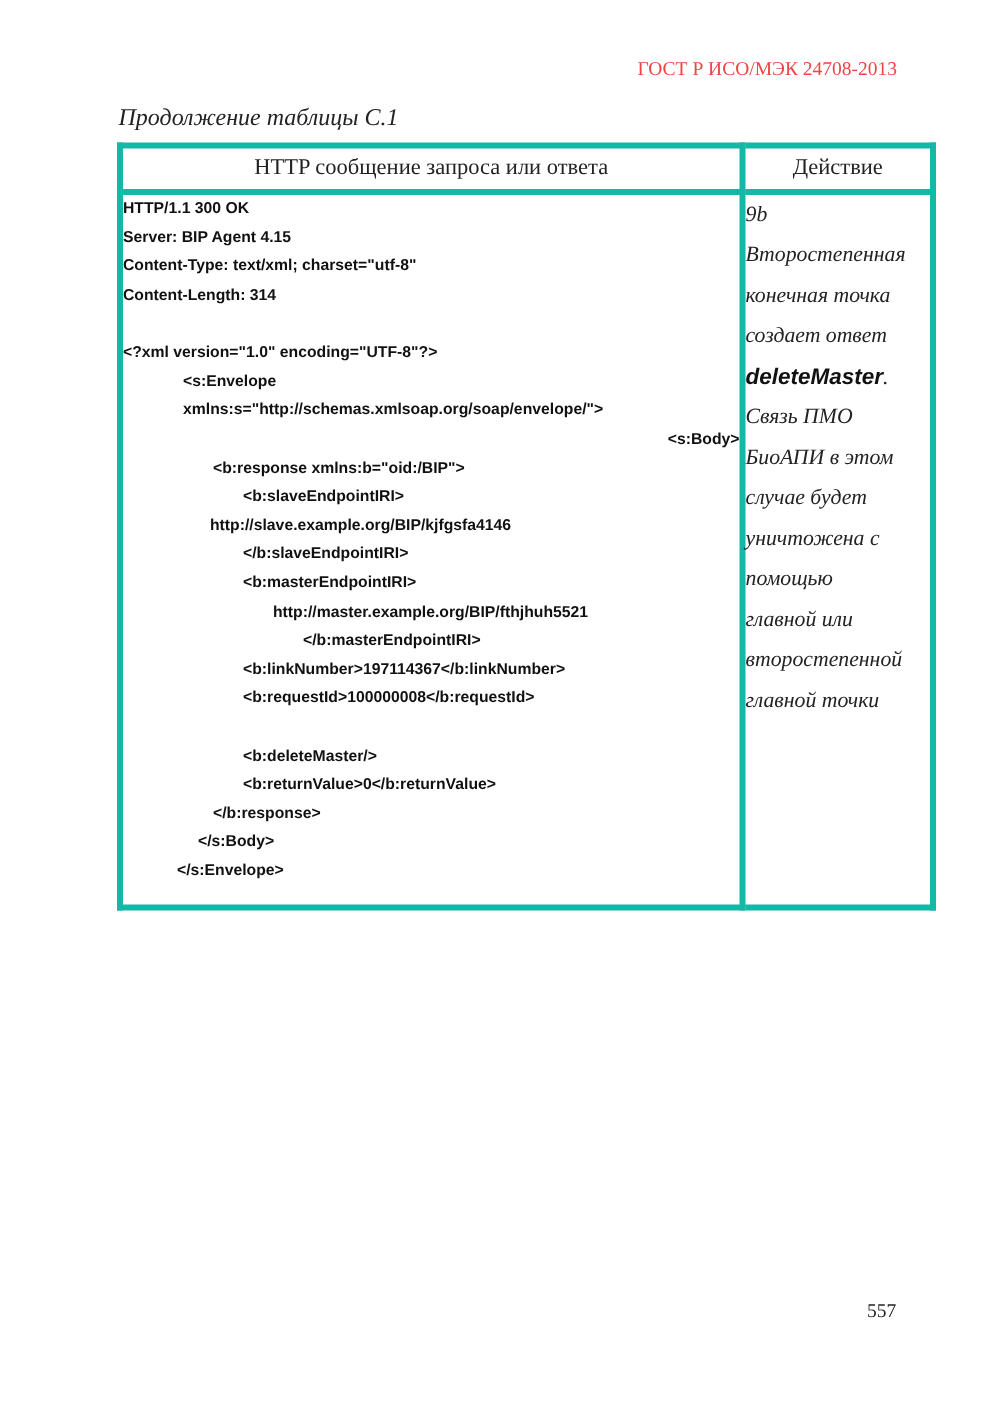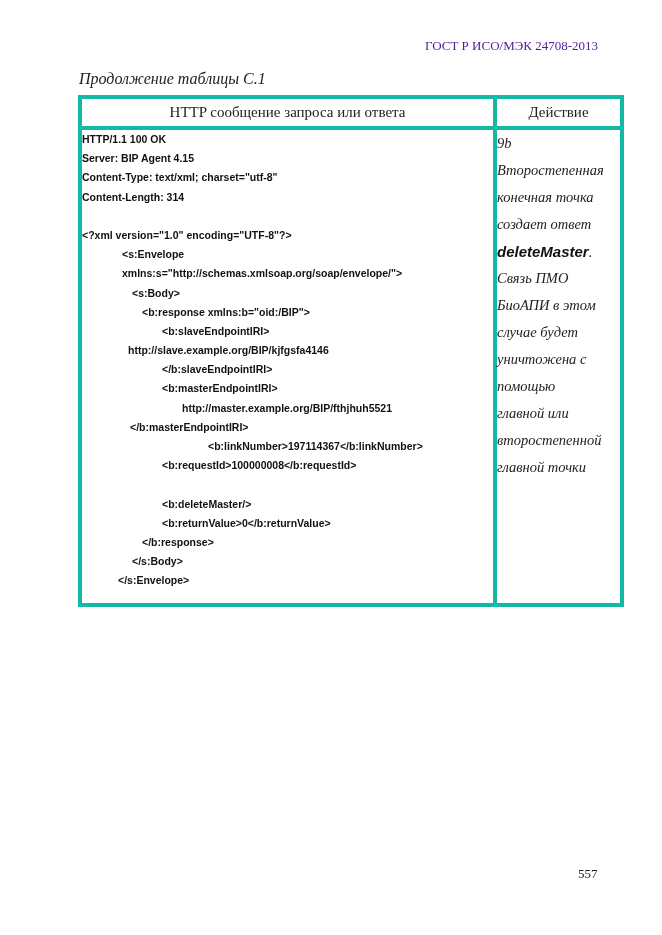--- a/index.html
+++ b/index.html
@@ -2,21 +2,21 @@
 <html><head>
   <meta charset="utf-8">
   <style>
     html, body { margin: 0; padding: 0; }
     body {
       width: 662px; height: 935px; background: #ffffff; position: relative;
       overflow: hidden; color: #111;
     }
     .std-header {
       position: absolute; top: 38px; left: 425px;
-      font-family: "Liberation Serif", serif; font-size: 13px; color: #4c1d95;
+      font-family: "Liberation Serif", serif; font-size: 13px; color: #ef4444;
       white-space: nowrap;
     }
     .caption {
       position: absolute; top: 70px; left: 79px;
       font-family: "Liberation Serif", serif; font-style: italic; font-size: 16px; color: #222;
       white-space: nowrap;
     }
     table.main {
       position: absolute; top: 95px; left: 78px;
       width: 542px; border-collapse: collapse; table-layout: fixed;
@@ -60,37 +60,37 @@
   <thead>
     <tr>
       <th>HTTP сообщение запроса или ответа</th>
       <th>Действие</th>
     </tr>
   </thead>
   <tbody>
     <tr>
       <td class="msg">
         <div id="code-lines">
-            <div class="code-line" style="padding-left: 0px;">HTTP/1.1 100 OK</div>
+            <div class="code-line" style="padding-left: 0px;">HTTP/1.1 300 OK</div>
             <div class="code-line" style="padding-left: 0px;">Server: BIP Agent 4.15</div>
             <div class="code-line" style="padding-left: 0px;">Content-Type: text/xml; charset="utf-8"</div>
             <div class="code-line" style="padding-left: 0px;">Content-Length: 314</div>
             <div class="code-line" style="padding-left: 0px;"></div>
             <div class="code-line" style="padding-left: 0px;">&lt;?xml version="1.0" encoding="UTF-8"?&gt;</div>
             <div class="code-line" style="padding-left: 40px;">&lt;s:Envelope</div>
             <div class="code-line" style="padding-left: 40px;">xmlns:s="http://schemas.xmlsoap.org/soap/envelope/"&gt;</div>
-            <div class="code-line" style="padding-left: 50px;">&lt;s:Body&gt;</div>
+            <div class="code-line" style="padding-left: 50px; text-align: right;">&lt;s:Body&gt;</div>
             <div class="code-line" style="padding-left: 60px;">&lt;b:response xmlns:b="oid:/BIP"&gt;</div>
             <div class="code-line" style="padding-left: 80px;">&lt;b:slaveEndpointIRI&gt;</div>
-            <div class="code-line" style="padding-left: 46px;">http://slave.example.org/BIP/kjfgsfa4146</div>
+            <div class="code-line" style="padding-left: 58px;">http://slave.example.org/BIP/kjfgsfa4146</div>
             <div class="code-line" style="padding-left: 80px;">&lt;/b:slaveEndpointIRI&gt;</div>
             <div class="code-line" style="padding-left: 80px;">&lt;b:masterEndpointIRI&gt;</div>
             <div class="code-line" style="padding-left: 100px;">http://master.example.org/BIP/fthjhuh5521</div>
-            <div class="code-line" style="padding-left: 48px;">&lt;/b:masterEndpointIRI&gt;</div>
-            <div class="code-line" style="padding-left: 80px; margin-left: 46px;">&lt;b:linkNumber&gt;197114367&lt;/b:linkNumber&gt;</div>
+            <div class="code-line" style="padding-left: 120px;">&lt;/b:masterEndpointIRI&gt;</div>
+            <div class="code-line" style="padding-left: 80px;">&lt;b:linkNumber&gt;197114367&lt;/b:linkNumber&gt;</div>
             <div class="code-line" style="padding-left: 80px;">&lt;b:requestId&gt;100000008&lt;/b:requestId&gt;</div>
             <div class="code-line" style="padding-left: 0px;"></div>
             <div class="code-line" style="padding-left: 80px;">&lt;b:deleteMaster/&gt;</div>
             <div class="code-line" style="padding-left: 80px;">&lt;b:returnValue&gt;0&lt;/b:returnValue&gt;</div>
             <div class="code-line" style="padding-left: 60px;">&lt;/b:response&gt;</div>
             <div class="code-line" style="padding-left: 50px;">&lt;/s:Body&gt;</div>
             <div class="code-line" style="padding-left: 36px;">&lt;/s:Envelope&gt;</div>
           </div>
       </td>
       <td class="action">

